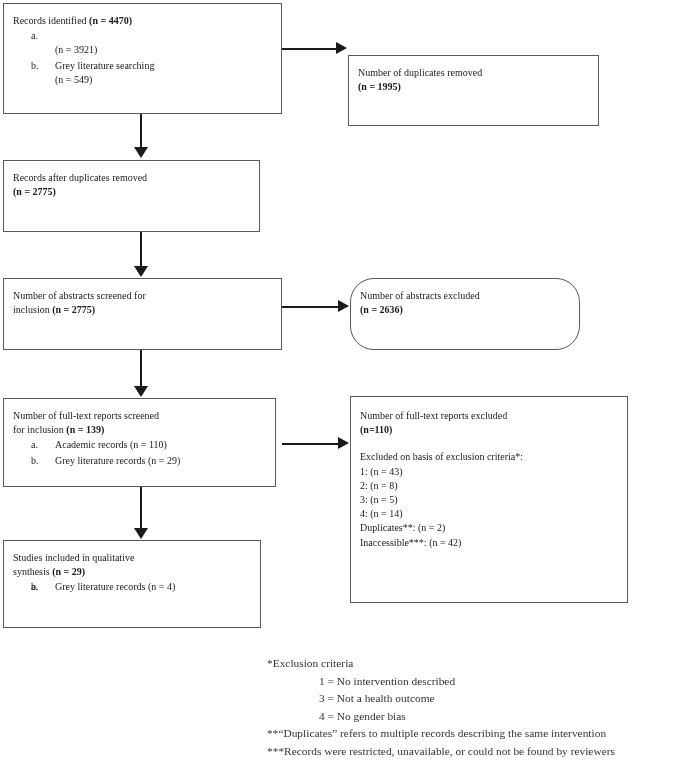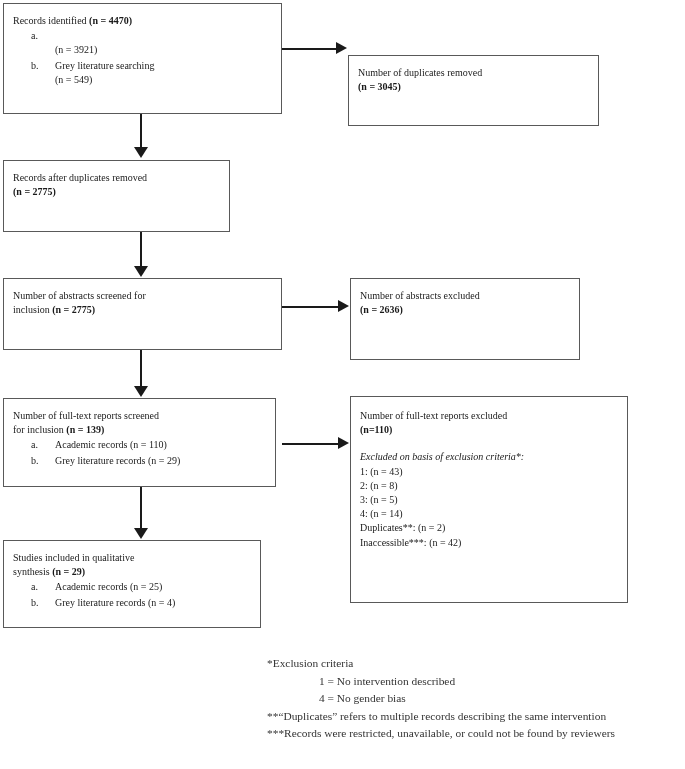--- a/index.html
+++ b/index.html
@@ -25,21 +25,21 @@
     border: 1.5px solid #595959;
     background: #ffffff;
     padding: 10px 9px 6px 9px;
     font-size: 10px;
     line-height: 1.42;
   }
   .box p {
     margin: 0;
   }
   .b { font-weight: bold; }
-  .it { font-style: italic; }
+  .it { }
   .sublist {
     margin: 0;
     padding: 0;
     list-style: none;
   }
   .sublist li {
     position: relative;
     padding-left: 42px;
     margin-top: 1px;
   }
@@ -107,43 +107,43 @@
       <li>
         <span class="marker">b.</span>
         <span>Grey literature searching</span><br>
         <span>(n = 549)</span>
       </li>
     </ul>
   </div>
 
   <div class="box" style="left:348px; top:22px; width:251px; height:71px;margin-top:33px;">
     <p>Number of duplicates removed</p>
-    <p class="b">(n = 3045)</p>
+    <p class="b">(n = 1995)</p>
   </div>
 
   <div class="hline" style="left:282px; top:48px; width:55px;"></div>
   <div class="arrow-right" style="left:336px; top:41.5px;"></div>
 
   <div class="vline" style="left:140px; top:114px; height:34px;"></div>
   <div class="arrow-down" style="left:134px; top:147px;"></div>
 
-  <div class="box" style="left:3px; top:160px; width:227px; height:72px;">
+  <div class="box" style="left:3px; top:160px; width:257px; height:72px;">
     <p>Records after duplicates removed</p>
     <p class="b">(n = 2775)</p>
   </div>
 
   <div class="vline" style="left:140px; top:232px; height:35px;"></div>
   <div class="arrow-down" style="left:134px; top:266px;"></div>
 
   <div class="box" style="left:3px; top:278px; width:279px; height:72px;">
     <p>Number of abstracts screened for</p>
     <p><span>inclusion  </span><span class="b">(n = 2775)</span></p>
   </div>
 
-  <div class="box" style="left:350px; top:278px; width:230px; height:82px;">
+  <div class="box" style="left:350px; top:278px; width:230px; height:72px;border-radius:24px;">
     <p>Number of abstracts excluded</p>
     <p class="b">(n = 2636)</p>
   </div>
 
   <div class="hline" style="left:282px; top:306px; width:57px;"></div>
   <div class="arrow-right" style="left:338px; top:299.5px;"></div>
 
   <div class="vline" style="left:140px; top:350px; height:36px;"></div>
   <div class="arrow-down" style="left:134px; top:386px;"></div>
 
@@ -180,30 +180,30 @@
 
   <div class="vline" style="left:140px; top:487px; height:42px;"></div>
   <div class="arrow-down" style="left:134px; top:528px;"></div>
 
   <div class="box" style="left:3px; top:540px; width:258px; height:88px;">
     <p>Studies included in qualitative</p>
     <p><span>synthesis </span><span class="b">(n = 29)</span></p>
     <ul class="sublist">
       <li>
         <span class="marker">a.</span>
-        <span>Academic records (n = 25)</span>
       </li>
       <li>
         <span class="marker">b.</span>
         <span>Grey literature records (n = 4)</span>
       </li>
     </ul>
   </div>
 
   <div id="footnotes">
     <div class="fn-line">*Exclusion criteria</div>
     <div class="fn-line fn-indent">1 = No intervention described</div>
+    <div class="fn-line fn-indent">3 = Not a health outcome</div>
     <div class="fn-line fn-indent">4 = No gender bias</div>
     <div class="fn-line">**“Duplicates” refers to multiple records describing the same intervention</div>
     <div class="fn-line">***Records were restricted, unavailable, or could not be found by reviewers</div>
   </div>
 
 </div>
 
 </body></html>

